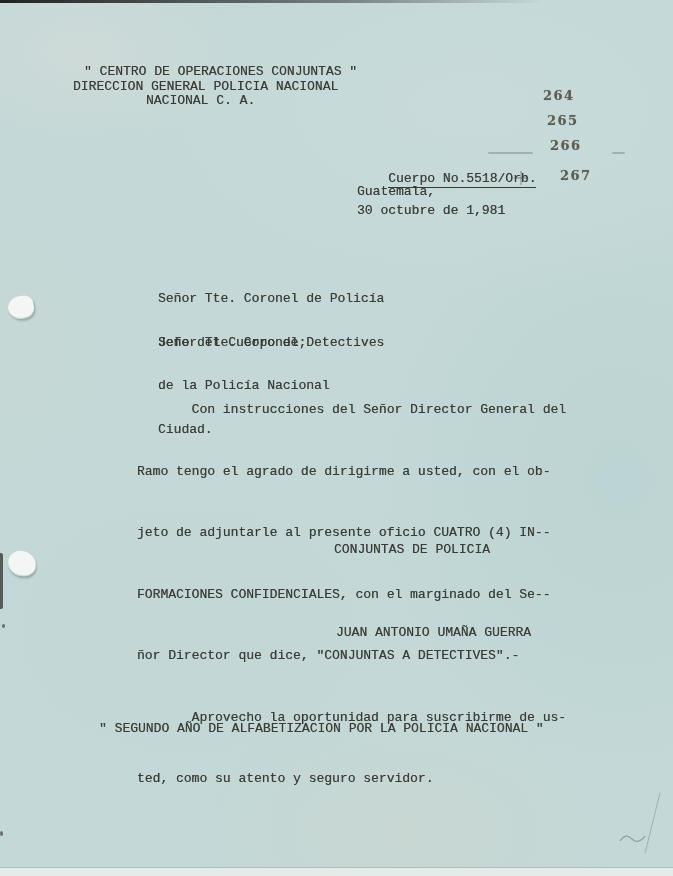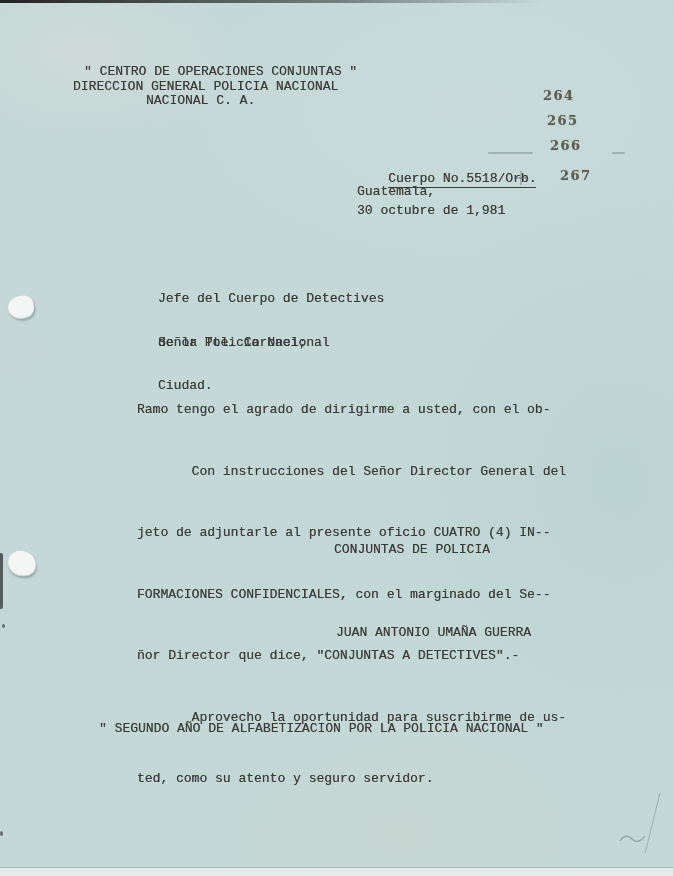--- a/index.html
+++ b/index.html
@@ -104,30 +104,31 @@
       <div class="v"></div>
   </div>
 
   <div class="tw" style="left:357px; top:157px;">
     <span class="underline">Cuerpo No.5518/Orb.</span>
   </div>
   <div class="tw" style="left:357px; top:185px;">Guatemala,</div>
   <div class="tw" style="left:357px; top:204px;">30 octubre de 1,981</div>
 
   <div class="tw" style="left:158px; top:263px;">
+    <div>Señor Tte. Coronel de Policía</div>
     <div>Jefe del Cuerpo de Detectives</div>
     <div>de la Policía Nacional</div>
     <div>Ciudad.</div>
   </div>
 
   <div class="tw" style="left:158px; top:336px;">Señor Tte. Coronel;</div>
 
   <div class="tw body-block" style="left:137px; top:359px;">
+    <div>       Con instrucciones del Señor Director General del</div>
     <div>Ramo tengo el agrado de dirigirme a usted, con el ob-</div>
-    <div>       Con instrucciones del Señor Director General del</div>
     <div>jeto de adjuntarle al presente oficio CUATRO (4) IN--</div>
     <div>FORMACIONES CONFIDENCIALES, con el marginado del Se--</div>
     <div>ñor Director que dice, "CONJUNTAS A DETECTIVES".-</div>
     <div>       Aprovecho la oportunidad para suscribirme de us-</div>
     <div>ted, como su atento y seguro servidor.</div>
   </div>
 
   <div class="tw" style="left:334px; top:543px;">CONJUNTAS DE POLICIA</div>
   <div class="tw" style="left:336px; top:626px;">JUAN ANTONIO UMAÑA GUERRA</div>
 

